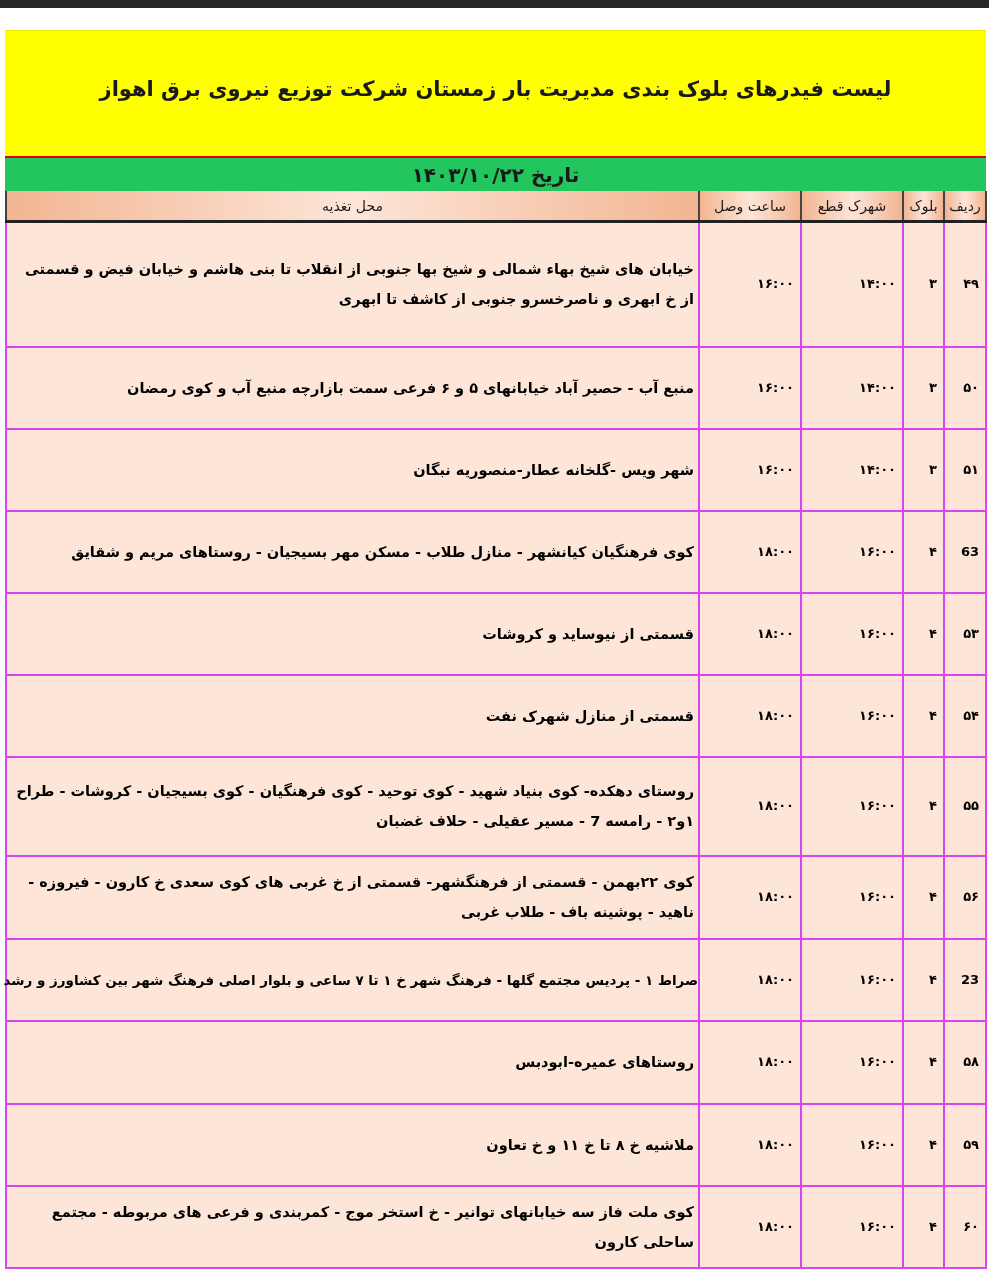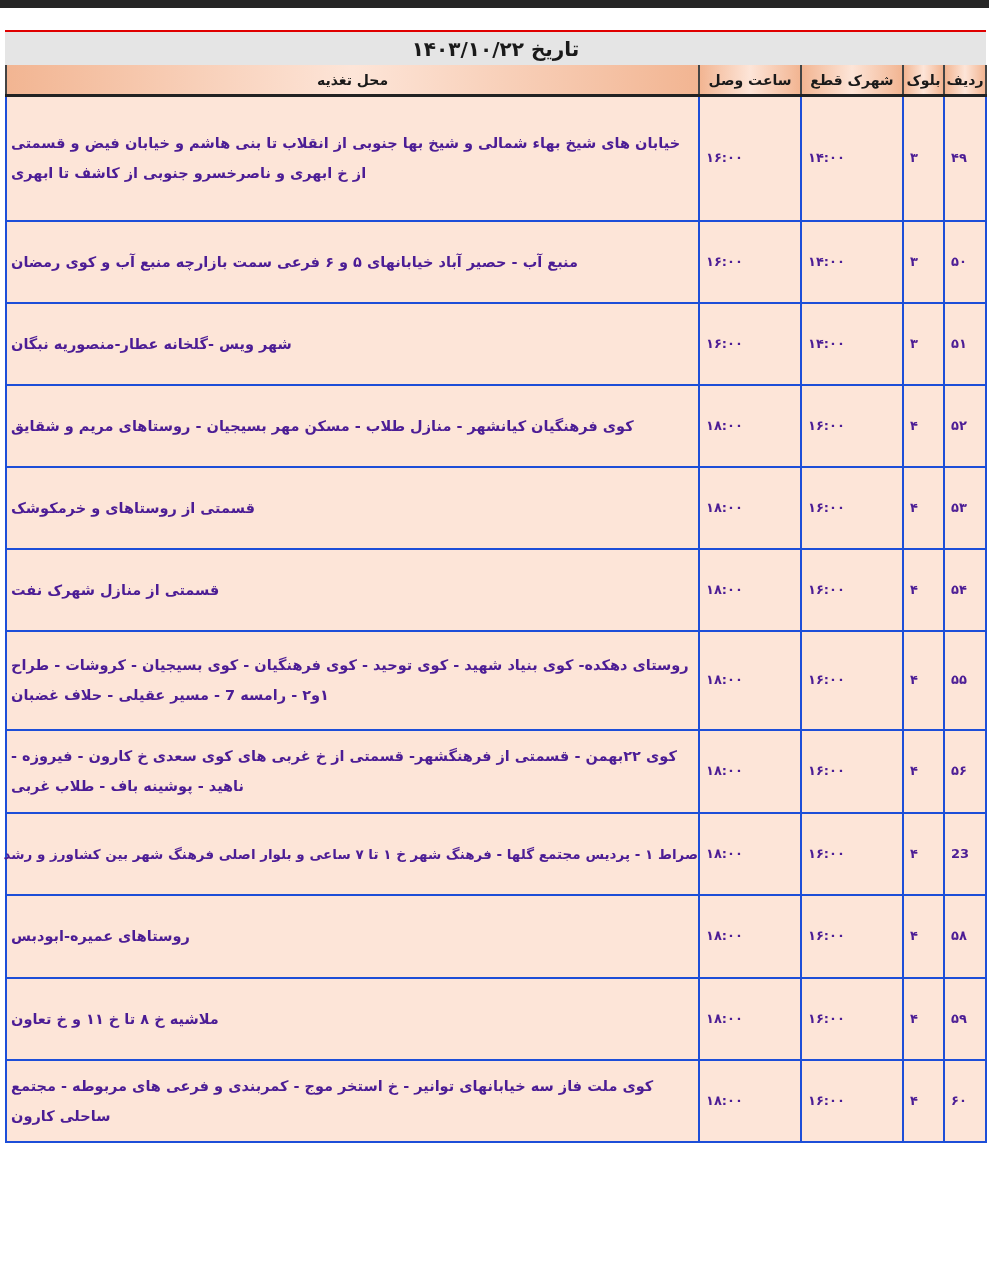--- a/index.html
+++ b/index.html
@@ -8,52 +8,55 @@
       font-family: "DejaVu Sans", sans-serif;
     }
     .topbar { position: absolute; left: 0; top: 0; width: 989px; height: 8px; background: #262626; }
     .sheet { position: absolute; left: 5px; top: 30px; width: 981px; }
     .banner {
       height: 125px; background: #ffff00; display: flex; align-items: center; justify-content: center;
       direction: rtl; border-top: 1px solid #e6e600;
     }
     .banner-title { font-size: 21px; font-weight: bold; color: #1a1a1a; margin-top: -10px; }
     .datebar {
-      height: 33px; background: #e5e5e5; display: flex; align-items: center; justify-content: center;
+      height: 33px; background: #22c55e; display: flex; align-items: center; justify-content: center;
       direction: rtl; border-top: 2px solid #e00000;
     }
     .date-text { font-size: 20px; font-weight: bold; color: #1a1a1a; }
     table {
       border-collapse: collapse; direction: rtl; width: 980px; table-layout: fixed;
       background: #fde5d8;
     }
     col.c-radif { width: 42px; }
     col.c-block { width: 41px; }
     col.c-cut { width: 102px; }
     col.c-conn { width: 102px; }
     col.c-loc { width: 693px; }
     th {
-      height: 29px; font-size: 14px; font-weight: bold; color: #1a1a1a;
+      height: 29px; font-size: 14px; font-weight: normal; color: #1a1a1a;
       background: linear-gradient(90deg, #f2b592 0%, #fde5d8 50%, #f2b592 100%);
       border-left: 2px solid #444; border-right: 2px solid #444; border-bottom: 3px solid #222;
       padding: 0; text-align: center;
     }
     td {
-      border: 2px solid #1d4ed8; text-align: left; vertical-align: middle; padding: 0 6px;
-      font-size: 14px; font-weight: bold; color: #4c1d95; line-height: 30px;
+      border: 2px solid #d946ef; text-align: right; vertical-align: middle; padding: 0 6px;
+      font-size: 14px; font-weight: bold; color: #000000; line-height: 30px;
     }
     td.num { font-size: 13px; }
     td.loc { padding: 0 4px; font-size: 14.5px; }
   </style>
 </head>
 <body>
 
 <div class="topbar"></div>
 
 <div class="sheet">
+  <div class="banner">
+    <div class="banner-title">لیست فیدرهای بلوک بندی مدیریت بار زمستان شرکت توزیع نیروی برق اهواز</div>
+  </div>
   <div class="datebar">
     <div class="date-text">تاریخ ۱۴۰۳/۱۰/۲۲</div>
   </div>
 
   <table>
     <colgroup>
       <col class="c-radif">
         <col class="c-block">
         <col class="c-cut">
         <col class="c-conn">
@@ -84,32 +87,32 @@
         <td class="loc">منبع آب - حصیر آباد خیابانهای ۵ و ۶ فرعی سمت بازارچه منبع آب و کوی رمضان</td>
       </tr>
       <tr style="height:82px">
         <td class="num">۵۱</td>
         <td class="num">۳</td>
         <td class="num">۱۴:۰۰</td>
         <td class="num">۱۶:۰۰</td>
         <td class="loc">شهر ویس -گلخانه عطار-منصوریه نبگان</td>
       </tr>
       <tr style="height:82px">
-        <td class="num">۵۲</td>
+        <td class="num">63</td>
         <td class="num">۴</td>
         <td class="num">۱۶:۰۰</td>
         <td class="num">۱۸:۰۰</td>
         <td class="loc">کوی فرهنگیان کیانشهر - منازل طلاب - مسکن مهر بسیجیان - روستاهای مریم و شقایق</td>
       </tr>
       <tr style="height:82px">
         <td class="num">۵۳</td>
         <td class="num">۴</td>
         <td class="num">۱۶:۰۰</td>
         <td class="num">۱۸:۰۰</td>
-        <td class="loc">قسمتی از روستاهای و خرمکوشک</td>
+        <td class="loc">قسمتی از نیوساید و کروشات</td>
       </tr>
       <tr style="height:82px">
         <td class="num">۵۴</td>
         <td class="num">۴</td>
         <td class="num">۱۶:۰۰</td>
         <td class="num">۱۸:۰۰</td>
         <td class="loc">قسمتی از منازل شهرک نفت</td>
       </tr>
       <tr style="height:99px">
         <td class="num">۵۵</td>

